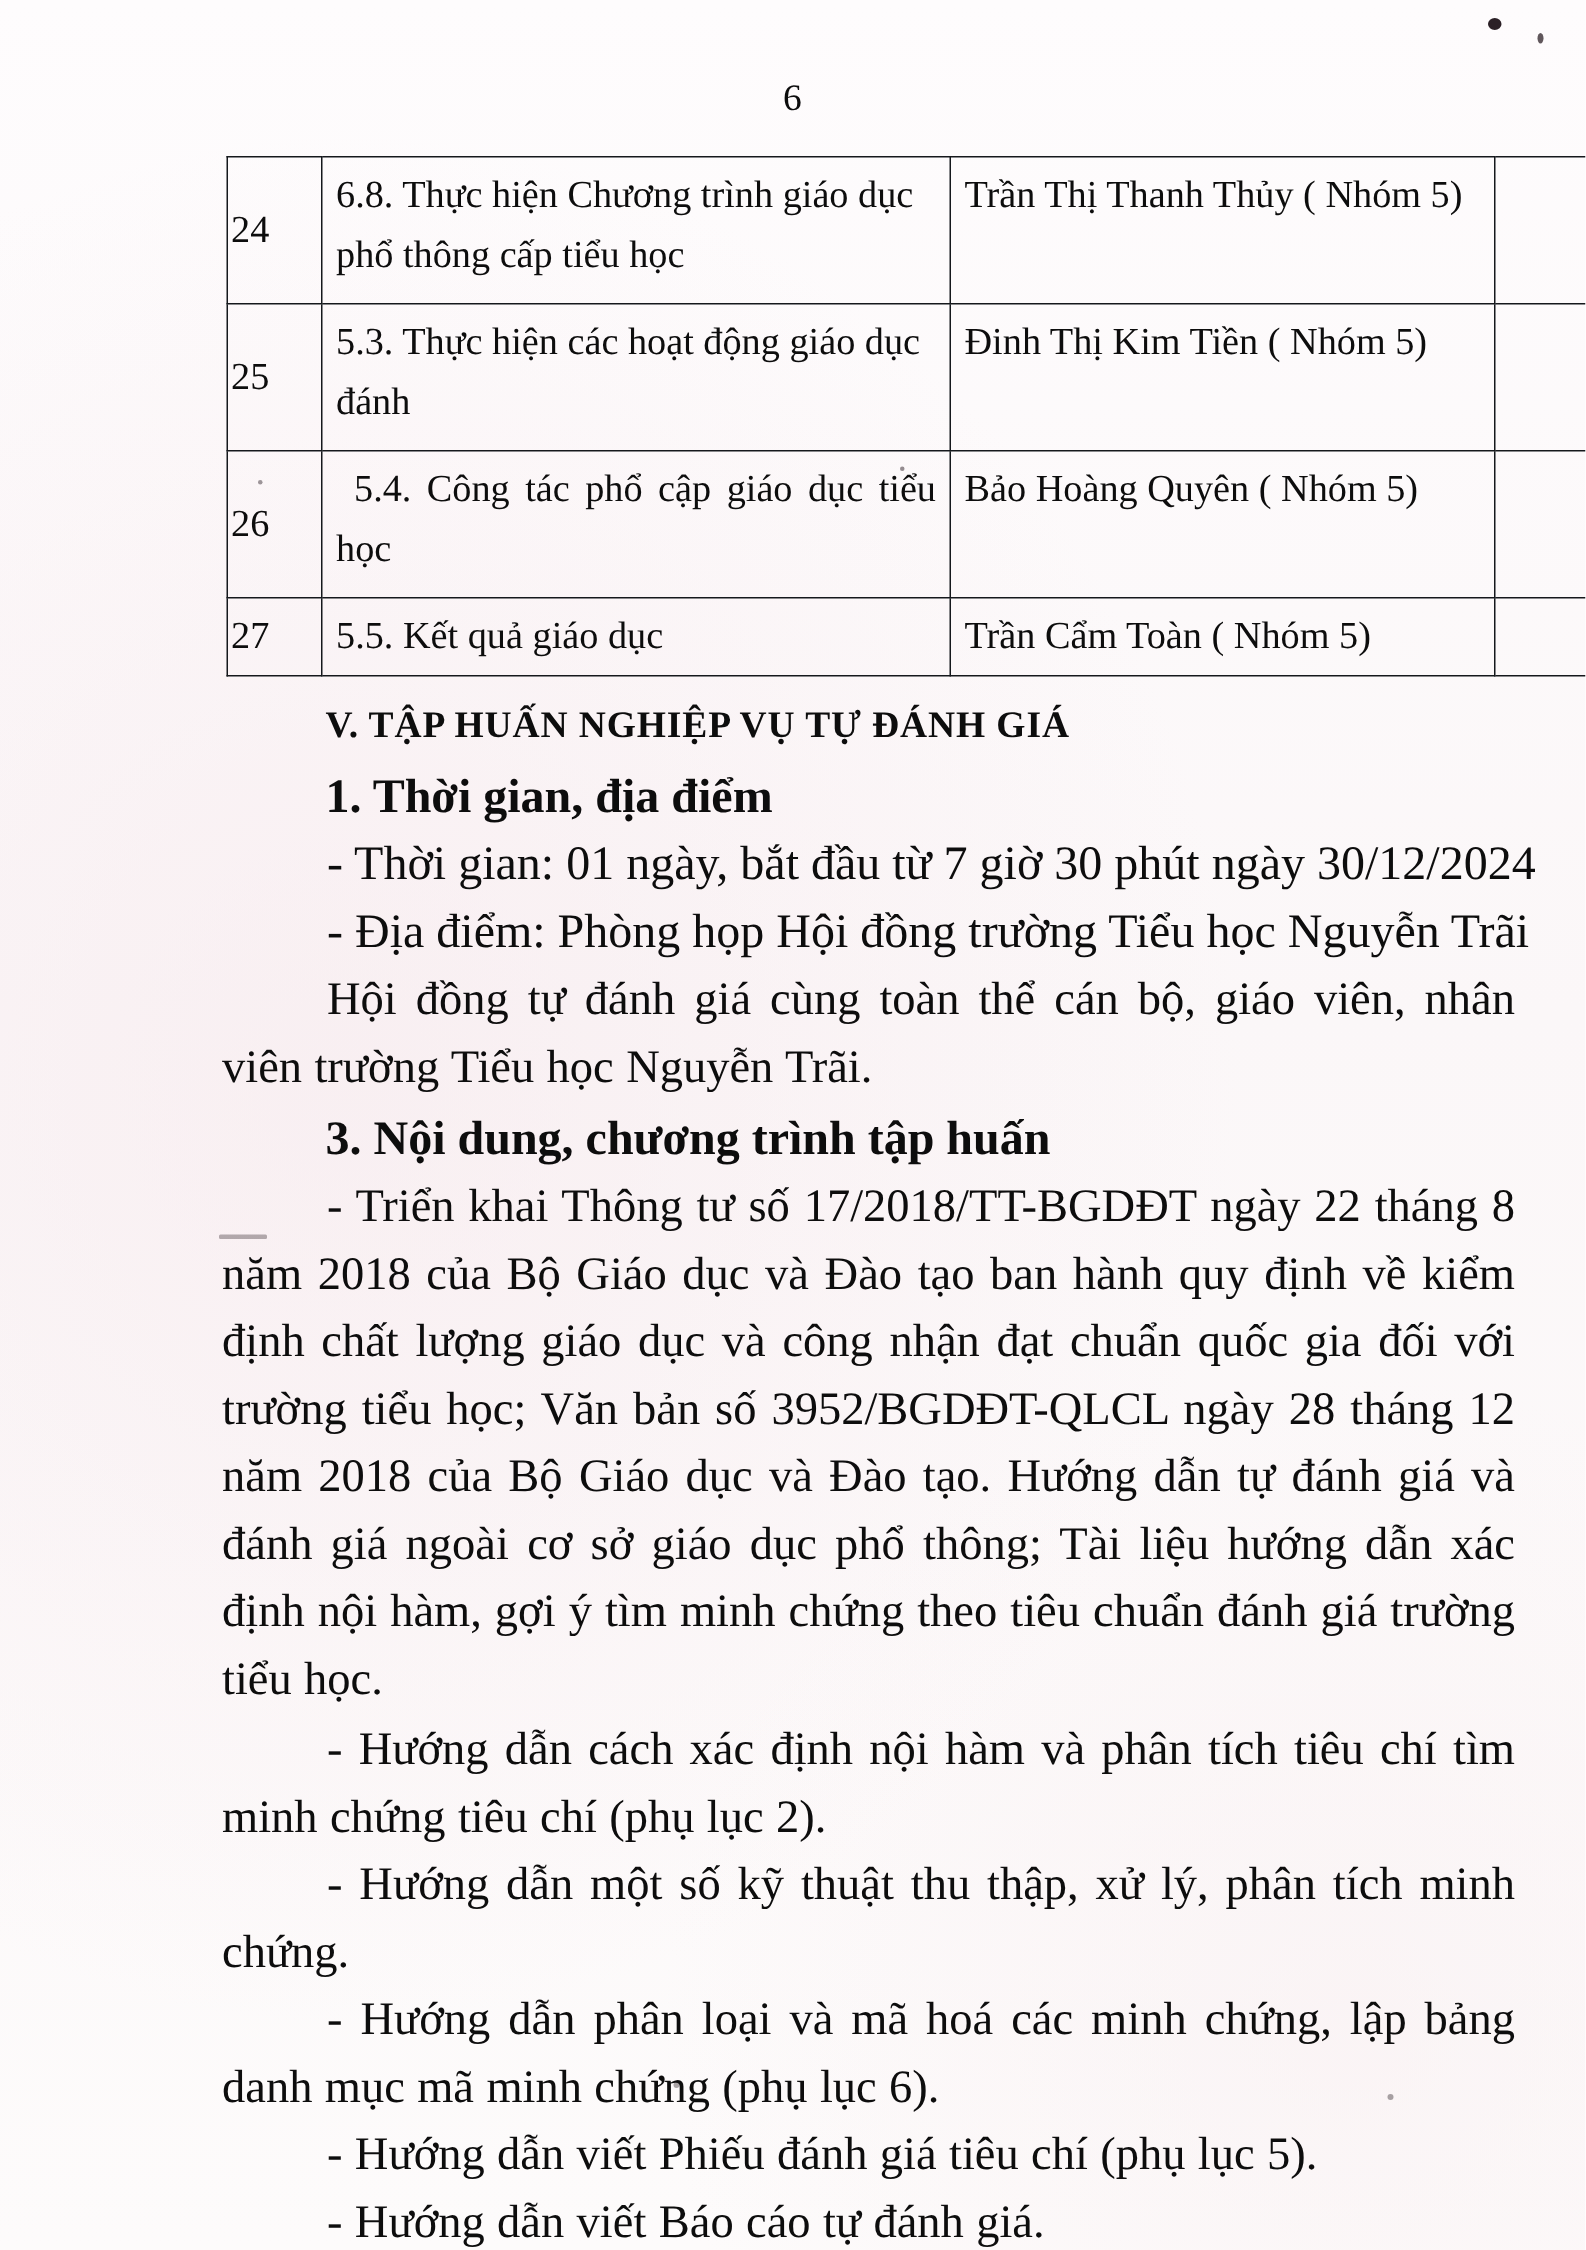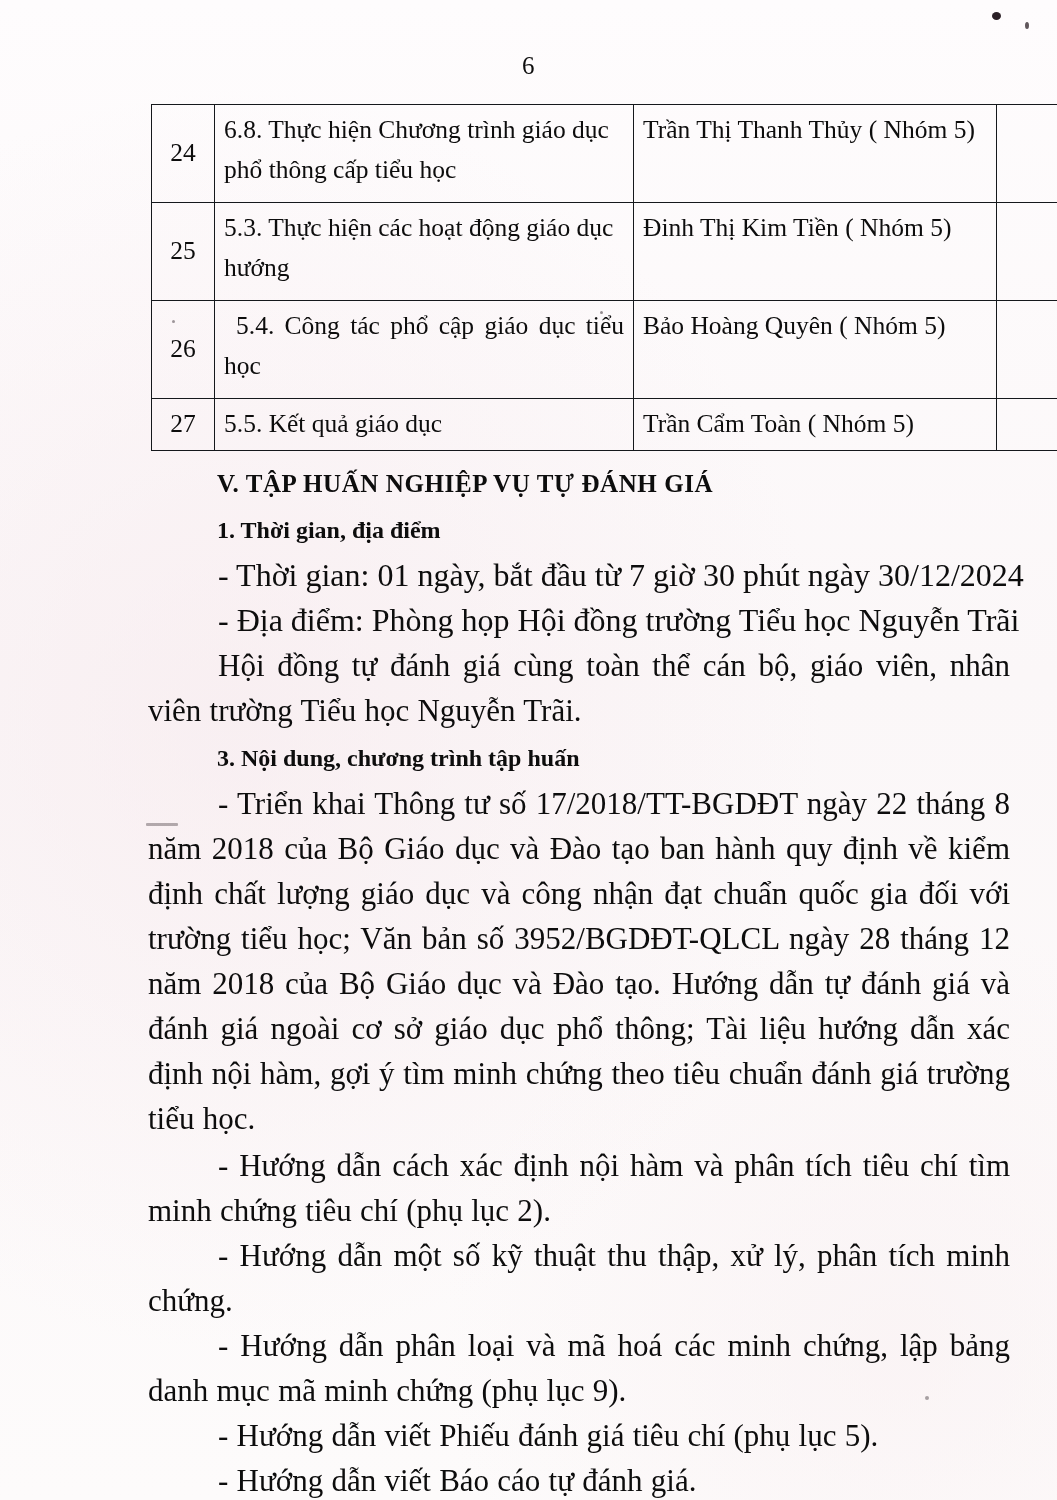--- a/index.html
+++ b/index.html
@@ -57,21 +57,21 @@
     font-size: 25.5px;
     line-height: 1.58;
   }
   .doc-table td {
     border: 1.6px solid #15181c;
     padding: 5px 9px 6px 9px;
     vertical-align: top;
   }
   .doc-table td.col-no {
     width: 58px;
-    text-align: center;
+    text-align: left;
     vertical-align: middle;
     padding-left: 2px;
     padding-right: 2px;
   }
   .doc-table td.col-desc {
     width: 400px;
     text-align: justify;
     text-align-last: left;
   }
   .doc-table td.col-name {
@@ -101,21 +101,21 @@
     font-size: 25px;
     letter-spacing: 0.6px;
     margin: 0 0 0 0;
     padding-left: 69px;
     height: 47px;
     line-height: 47px;
     white-space: nowrap;
   }
   .h-sub {
     font-weight: bold;
-    font-size: 24px;
+    font-size: 32px;
     margin: 0;
     padding-left: 69px;
     height: 46px;
     line-height: 46px;
     white-space: nowrap;
   }
   .line-ind {
     padding-left: 70px;
     height: 45px;
     line-height: 45px;
@@ -158,21 +158,21 @@
           <span class="cell-line2">6.8. Thực hiện Chương trình giáo dục</span>
           <span class="cell-line2">phổ thông cấp tiểu học</span>
         </td>
         <td class="col-name">Trần Thị Thanh Thủy ( Nhóm 5)</td>
         <td class="col-blank"></td>
       </tr>
       <tr class="tall">
         <td class="col-no">25</td>
         <td class="col-desc">
           <span class="cell-line2">5.3. Thực hiện các hoạt động giáo dục</span>
-          <span class="cell-line2">hướng</span>
+          <span class="cell-line2">đánh</span>
         </td>
         <td class="col-name">Đinh Thị Kim Tiền ( Nhóm 5)</td>
         <td class="col-blank"></td>
       </tr>
       <tr class="tall justified">
         <td class="col-no">26</td>
         <td class="col-desc">
           <span class="cell-line2" style="text-align:justify;text-align-last:justify;margin-left:12px;">5.4. Công tác phổ cập giáo dục tiểu</span>
           <span class="cell-line2">học</span>
         </td>
@@ -206,18 +206,18 @@
     <div class="gap-2"></div>
 
     <div class="h-sub">3. Nội dung, chương trình tập huấn</div>
 
     <p class="para">- Triển khai Thông tư số 17/2018/TT-BGDĐT ngày 22 tháng 8 năm 2018 của Bộ Giáo dục và Đào tạo ban hành quy định về kiểm định chất lượng giáo dục và công nhận đạt chuẩn quốc gia đối với trường tiểu học; Văn bản số 3952/BGDĐT-QLCL ngày 28 tháng 12 năm 2018 của Bộ Giáo dục và Đào tạo. Hướng dẫn tự đánh giá và đánh giá ngoài cơ sở giáo dục phổ thông; Tài liệu hướng dẫn xác định nội hàm, gợi ý tìm minh chứng theo tiêu chuẩn đánh giá trường tiểu học.</p>
 
     <div class="gap-2"></div>
 
     <p class="para">- Hướng dẫn cách xác định nội hàm và phân tích tiêu chí tìm minh chứng tiêu chí (phụ lục 2).</p>
     <p class="para tight">- Hướng dẫn một số kỹ thuật thu thập, xử lý, phân tích minh chứng.</p>
-    <p class="para">- Hướng dẫn phân loại và mã hoá các minh chứng, lập bảng danh mục mã minh chứng (phụ lục 9).</p>
+    <p class="para">- Hướng dẫn phân loại và mã hoá các minh chứng, lập bảng danh mục mã minh chứng (phụ lục 6).</p>
     <p class="para tight">- Hướng dẫn viết Phiếu đánh giá tiêu chí (phụ lục 5).</p>
     <p class="para tight">- Hướng dẫn viết Báo cáo tự đánh giá.</p>
 
   </div>
 </div>
 
 </body></html>

